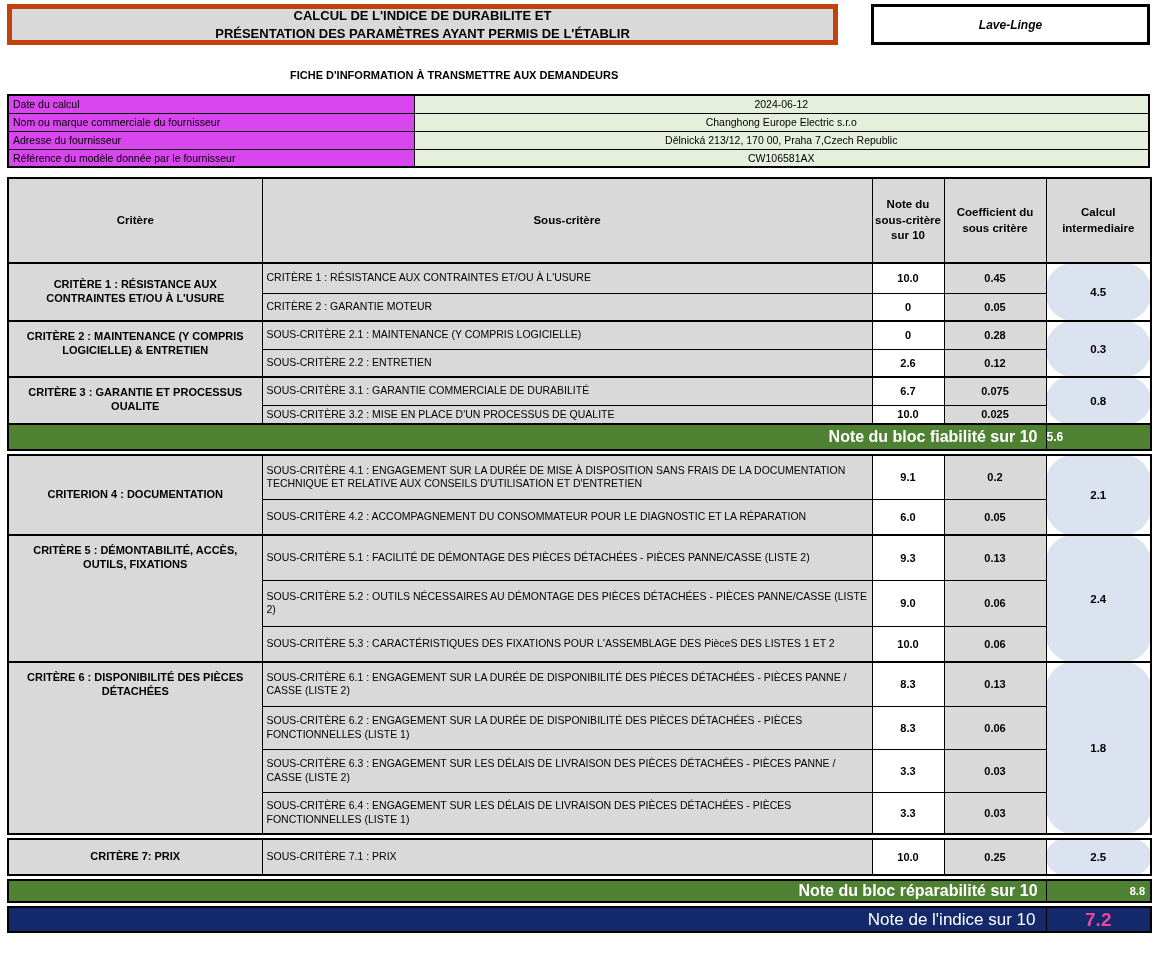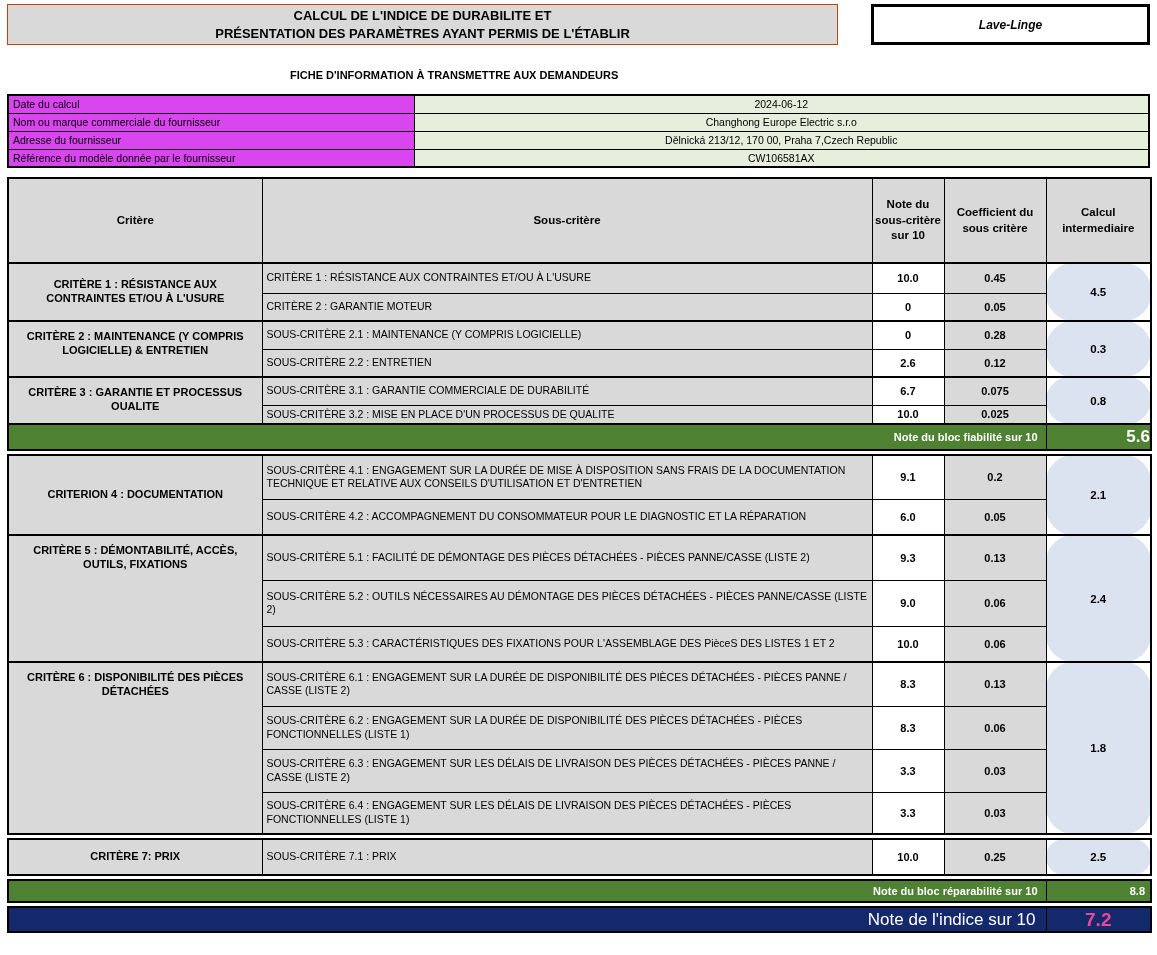--- a/index.html
+++ b/index.html
@@ -10,21 +10,21 @@
     color: #000;
     padding: 4px 7px;
     overflow: hidden;
   }
 
   
   .banner { display: flex; gap: 33px; }
   .title-box {
     width: 831px; height: 41px;
     background: #d9d9d9;
-    border: 1px solid #c2410c;
+    border: 5px solid #c2410c;
     display: flex; flex-direction: column; justify-content: center; align-items: center;
     text-align: center;
     font-weight: bold; font-size: 13px; line-height: 1.35;
   }
   .product-box {
     width: 279px; height: 41px;
     background: #fff;
     border: 3px solid #000;
     display: flex; justify-content: center; align-items: center;
     font-weight: bold; font-style: italic; font-size: 12px;
@@ -66,24 +66,24 @@
     background: #d9d9d9; font-size: 10.5px; text-align: left;
     padding: 2px 4px; line-height: 1.3;
   }
   .note { background: #ffffff; font-weight: bold; font-size: 11px; text-align: center; }
   .coef { background: #d9d9d9; font-weight: bold; font-size: 11px; text-align: center; }
   .calc { background: #dce3f0; font-weight: bold; font-size: 11.5px; text-align: center; border-radius: 27px; }
   .sect td { border-top: 2px solid #000; }
 
   .green-label {
     background: #4f8132; color: #fff; font-weight: bold;
-    font-size: 11px; text-align: right; padding-right: 8px;
+    font-size: 16px; text-align: right; padding-right: 8px;
     border-right: 2px solid #000;
   }
-  .green-value { background: #4f8132; color: #fff; font-weight: bold; font-size: 17px; text-align: right; }
+  .green-value { background: #4f8132; color: #fff; font-weight: bold; font-size: 12px; text-align: left; }
   .green-value.small-right { font-size: 11px; text-align: right; padding-right: 5px; }
 
   .navy-label {
     background: #13296b; color: #fff; font-weight: normal;
     font-size: 17px; text-align: right; padding-right: 10px;
   }
   .navy-value { background: #13296b; color: #ec4899; font-weight: bold; font-size: 19px; text-align: center; }
 </style>
 </head>
 <body>

